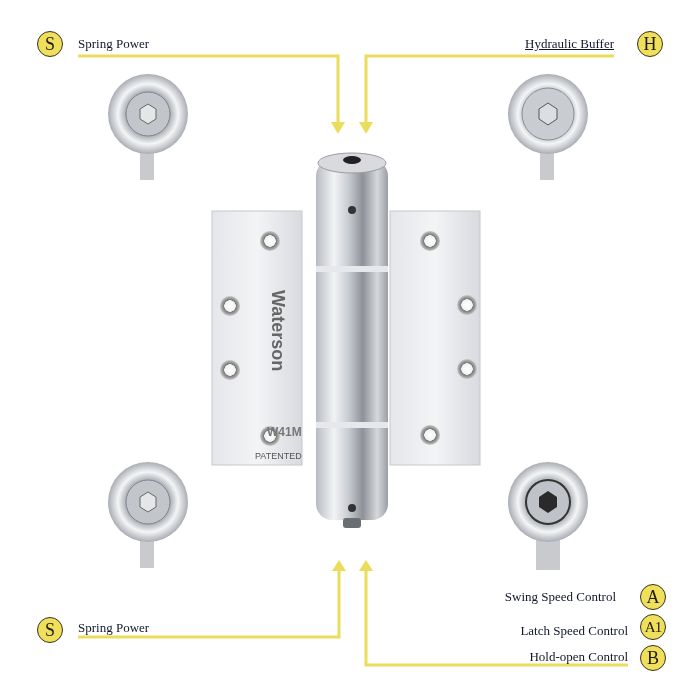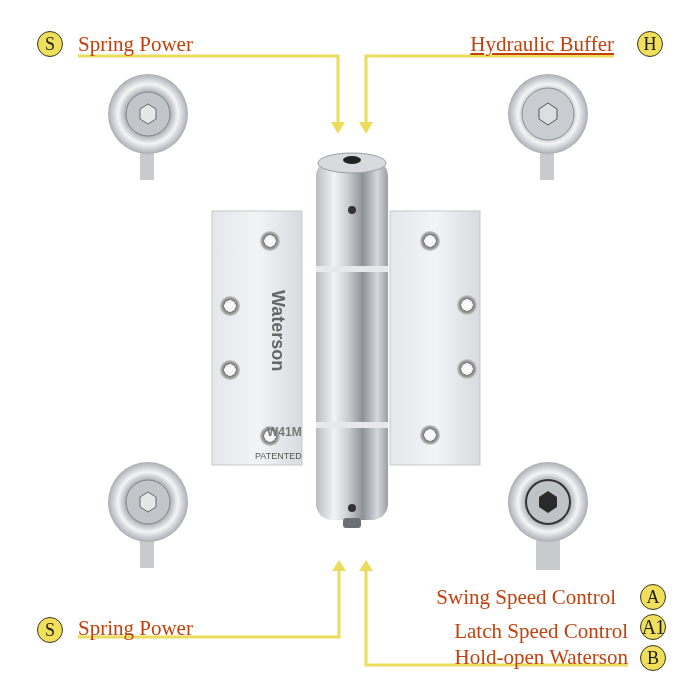--- a/index.html
+++ b/index.html
@@ -1,21 +1,21 @@
 <!DOCTYPE html>
 <html><head>
 <meta charset="utf-8">
 <style>
   html,body{margin:0;padding:0;background:#fff;}
   body{width:700px;height:700px;position:relative;overflow:hidden;font-family:"Liberation Serif","DejaVu Serif",serif;}
   .abs{position:absolute;}
-  .label{position:absolute;font-size:21px;color:#c2410c;white-space:nowrap;line-height:20px;}
+  .label{position:absolute;font-size:13px;color:#0f172a;white-space:nowrap;line-height:20px;}
   .badge{position:absolute;width:26px;height:26px;border-radius:50%;background:#f0df5a;border:1.5px solid #3a3420;box-sizing:border-box;
          display:flex;align-items:center;justify-content:center;font-size:18px;color:#1e1a14;font-family:"Liberation Serif",serif;}
-  .badge.small{font-size:20px;letter-spacing:-1px;}
+  .badge.small{font-size:15px;letter-spacing:-1px;}
   svg{position:absolute;left:0;top:0;}
 </style>
 </head>
 <body>
 
 <svg width="700" height="700">
   <g stroke="#ecdc5c" stroke-width="3" fill="none">
     <polyline points="78,56 338,56 338,122"></polyline>
     <polyline points="614,56 366,56 366,122"></polyline>
     <polyline points="78,637 339,637 339,570"></polyline>
@@ -129,16 +129,16 @@
 <div class="label" style="right:84px;top:587px;">Swing Speed Control</div>
 <div class="badge" style="left:640px;top:584px;">
     <span>A</span>
   </div>
 
 <div class="label" style="right:72px;top:601px;margin-top:20px;">Latch Speed Control</div>
 <div class="badge small" style="left:640px;top:614px;">
     <span>A1</span>
   </div>
 
-<div class="label" style="right:72px;top:647px;">Hold-open Waterson</div>
+<div class="label" style="right:72px;top:647px;">Hold-open Control</div>
 <div class="badge" style="left:640px;top:645px;">
     <span>B</span>
   </div>
 
 </body></html>

